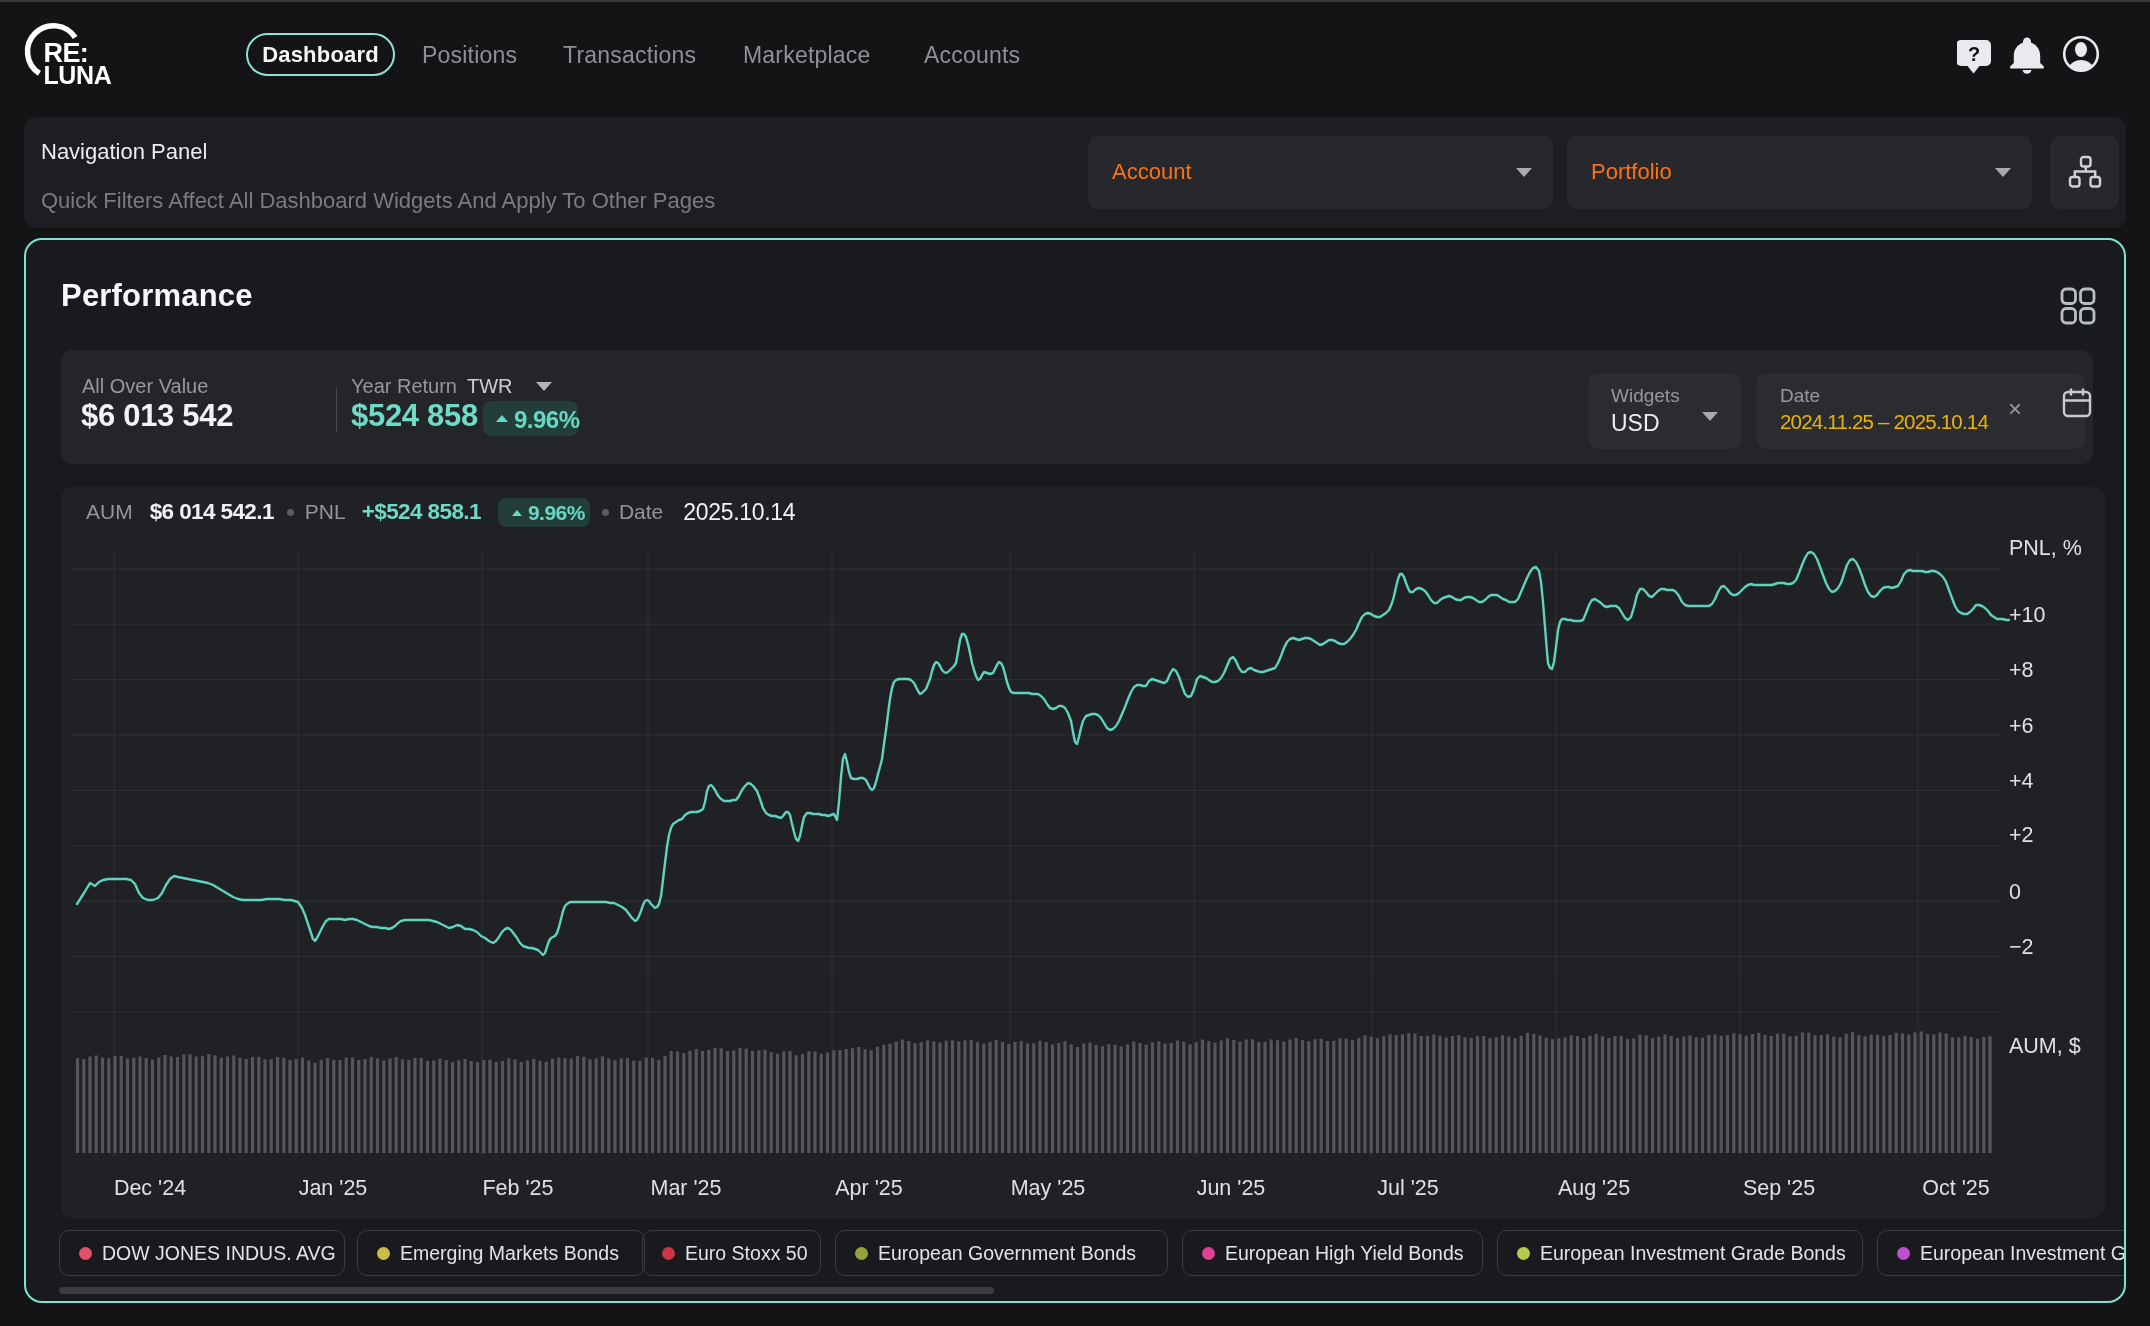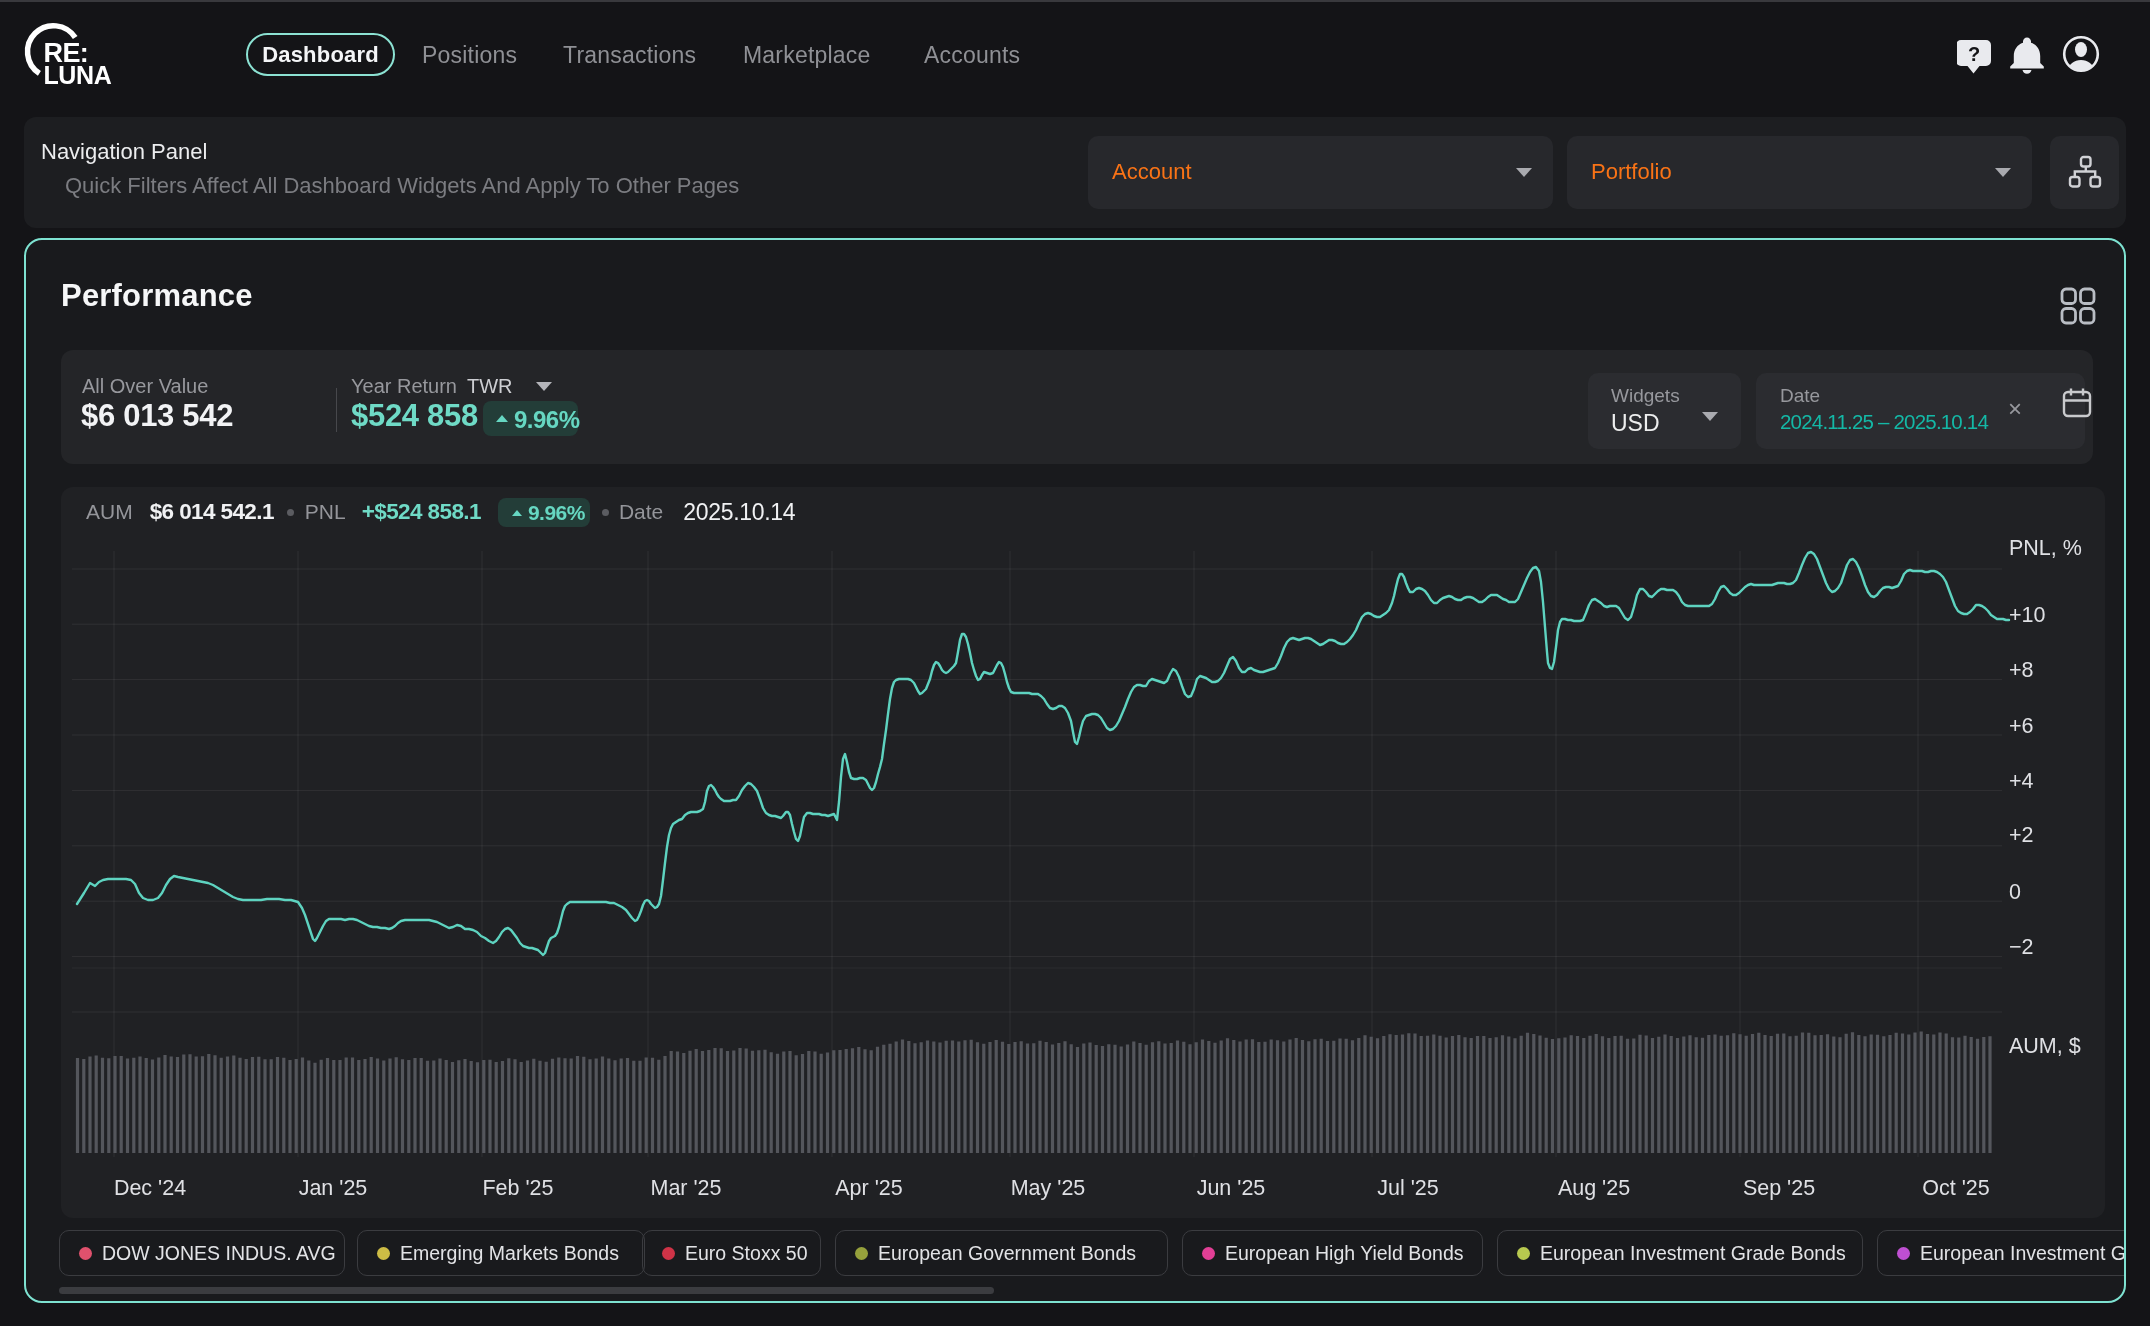--- a/index.html
+++ b/index.html
@@ -7,21 +7,21 @@
 #topline { left:0; top:0; width:2150px; height:2px; background:#39393d; }
 
 #navbar { left:0; top:2px; width:2150px; height:103px; }
 #logo { left:20px; top:15px; width:120px; height:80px; }
 .navlink { top:40px; font-size:23px; color:#8f9095; letter-spacing:0.2px; }
 #pill { left:246px; top:31px; width:149px; height:43px; border:2px solid #8ce2d3; border-radius:22px;
   color:#f4f5f7; font-size:22px; font-weight:700; text-align:center; line-height:39px; letter-spacing:0.2px; }
 
 #navpanel { left:24px; top:117px; width:2102px; height:111px; background:#1d1e21; border-radius:12px; }
 #np-title { left:17px; top:22px; font-size:22px; font-weight:500; color:#ecedef; }
-#np-sub { left:17px; top:56px; font-size:22px; color:#7b7c81;margin-left:24px; }
+#np-sub { left:17px; top:71px; font-size:22px; color:#7b7c81; }
 .drop { top:136px; height:73px; background:#27282c; border-radius:10px; color:#f97316; font-size:22px; }
 .drop .lbl { position:absolute; left:24px; top:23px; }
 .caret { position:absolute; width:0; height:0; border-left:8px solid transparent; border-right:8px solid transparent;
   border-top:9px solid #a9aaaf; }
 #iconbtn { left:2050px; top:136px; width:69px; height:73px; background:#27282c; border-radius:10px; }
 
 #card { left:24px; top:238px; width:2102px; height:1065px; background:#191a1d; border:2px solid #7ee2d1;
   border-radius:18px; overflow:hidden; }
 #perf-title { left:35px; top:38px; font-size:31px; font-weight:700; color:#f6f7f8; letter-spacing:0.2px; }
 
@@ -38,21 +38,21 @@
 #yr-badge { left:457px; top:161px; width:95px; height:35px; font-size:24px; }
 #yr-badge .tri, #h-badge .tri { position:absolute; width:0; height:0; border-left:6px solid transparent; border-right:6px solid transparent; border-bottom:7px solid #66d7c2; }
 #yr-badge .tri { left:13px; top:14px; }
 #yr-badge .bt { position:absolute; left:31px; top:5px; letter-spacing:-0.5px; }
 #currency { left:1562px; top:133px; width:153px; height:76px; background:#2b2c30; border-radius:10px; }
 #currency .l1 { position:absolute; left:23px; top:12px; font-size:19px; color:#97989d; }
 #currency .l2 { position:absolute; left:23px; top:37px; font-size:23px; color:#eceded; }
 #cur-caret { left:114px; top:39px; border-left:8px solid transparent; border-right:8px solid transparent; border-top:9px solid #a9aaaf; }
 #datebox { left:1730px; top:133px; width:329px; height:76px; background:#2b2c30; border-radius:10px; }
 #datebox .l1 { position:absolute; left:24px; top:12px; font-size:19px; color:#97989d; }
-#datebox .l2 { position:absolute; left:24px; top:37px; font-size:20.5px; color:#14b8a6; letter-spacing:-0.8px; }
+#datebox .l2 { position:absolute; left:24px; top:37px; font-size:20.5px; color:#eab308; letter-spacing:-0.8px; }
 #datebox .x { position:absolute; left:252px; top:22px; font-size:24px; color:#97989d; }
 
 #chartpanel { left:35px; top:247px; width:2044px; height:731px; background:#202124; border-radius:12px; }
 .chart { position:absolute; left:0; top:0; }
 .ax { font-family:"Liberation Sans",sans-serif; font-size:21.5px; fill:#dfe0e4; }
 #chead { left:60px; top:257px; height:30px; display:flex; align-items:center; }
 #chead .g { font-size:21px; color:#94959a; }
 #chead .w { font-size:22.5px; font-weight:700; color:#f0f1f3; letter-spacing:-0.6px; }
 #chead .t { font-size:22.5px; font-weight:700; color:#6fdac6; letter-spacing:-0.6px; }
 #chead .dot { width:7px; height:7px; border-radius:50%; background:#5b5c61; }

